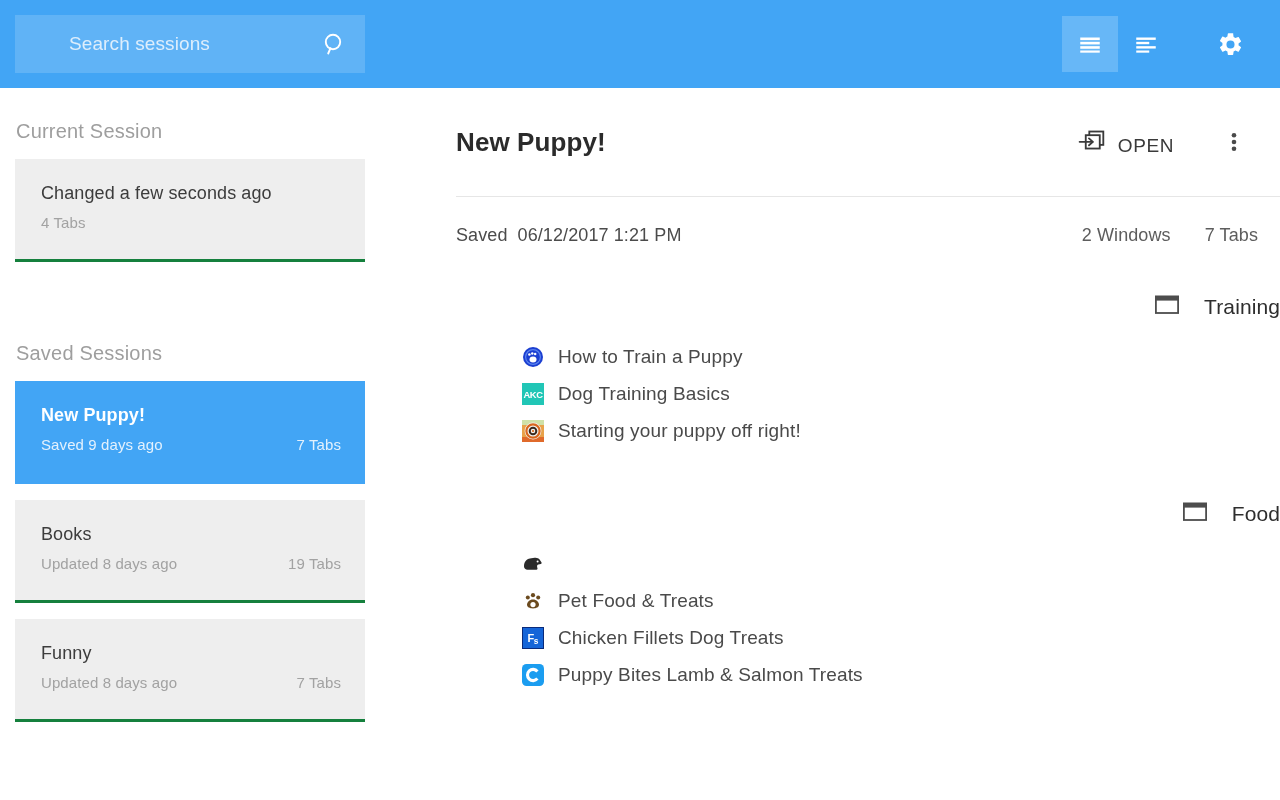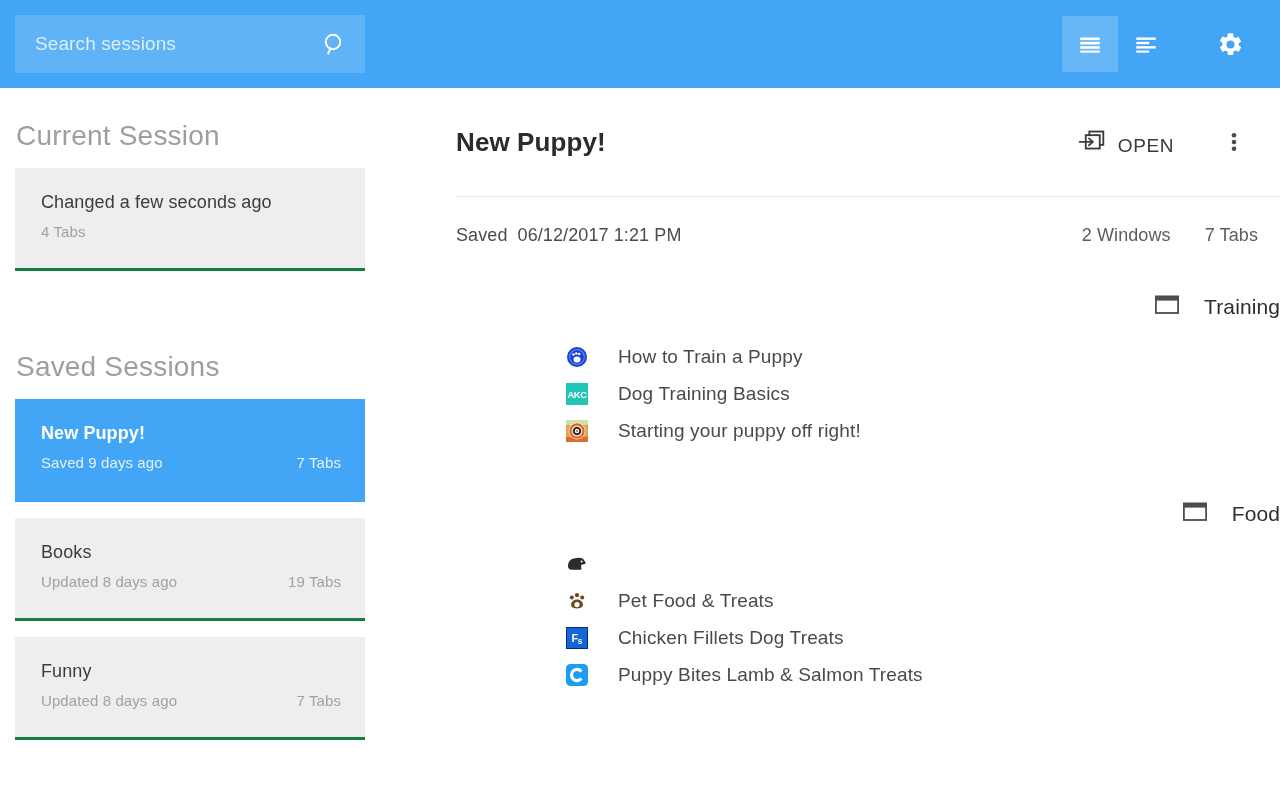--- a/index.html
+++ b/index.html
@@ -37,20 +37,21 @@
   }
   .search-input {
     flex: 1;
     border: none;
     outline: none;
     background: transparent;
     color: #ffffff;
     font-family: "Liberation Sans", sans-serif;
     font-size: 19px;
     letter-spacing: .1px;
+    margin-left: 34px;
   }
   .search-input::placeholder { color: #e8f3fd; opacity: .92; }
   .search-icon { width: 26px; height: 26px; flex: 0 0 26px; }
 
   .appbar-actions {
     position: absolute;
     right: 22px; top: 0;
     height: 88px;
     display: flex;
     align-items: center;
@@ -71,21 +72,21 @@
   .sidebar {
     position: absolute;
     left: 0; top: 88px;
     width: 380px;
     height: 712px;
     background: #ffffff;
     overflow: hidden;
   }
   .section-title {
     color: #9e9e9e;
-    font-size: 28px;
+    font-size: 20px;
     font-weight: 400;
     padding-left: 16px;
     letter-spacing: .2px;
   }
   .sec-current { padding-top: 32px; }
   .sec-saved { padding-top: 22px; }
 
   .session-card {
     margin: 16px 15px 0 15px;
     background: #eeeeee;
@@ -202,24 +203,23 @@
   }
   .window-name {
     font-size: 21px;
     color: #2e2e2e;
     letter-spacing: .1px;
   }
   .tab-list { margin-top: 14px; padding-left: 42px; }
   .tab-row {
     display: flex;
     align-items: center;
-    gap: 30px;
+    gap: 14px;
     height: 37px;
     cursor: pointer;
-    margin-left: 44px;
   }
   .favicon {
     width: 22px; height: 22px;
     flex: 0 0 22px;
     display: block;
     border-radius: 1px;
   }
   .tab-title {
     font-size: 19px;
     color: #4a4a4a;

